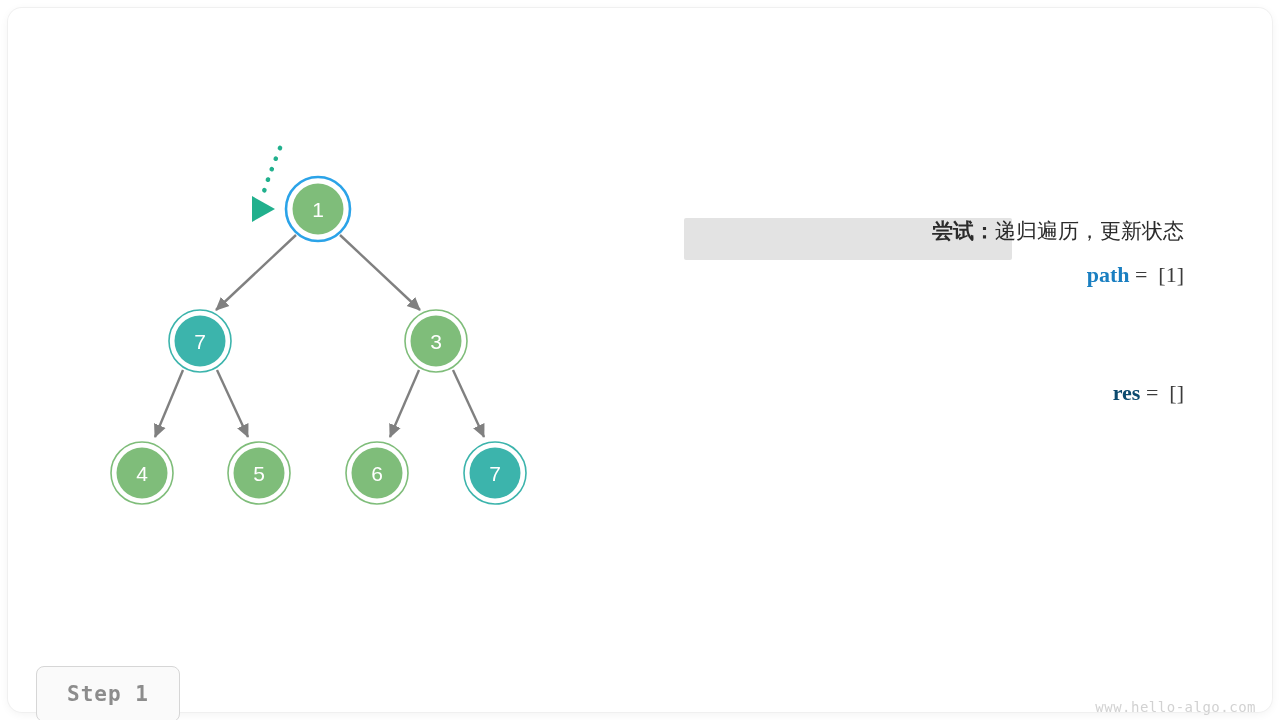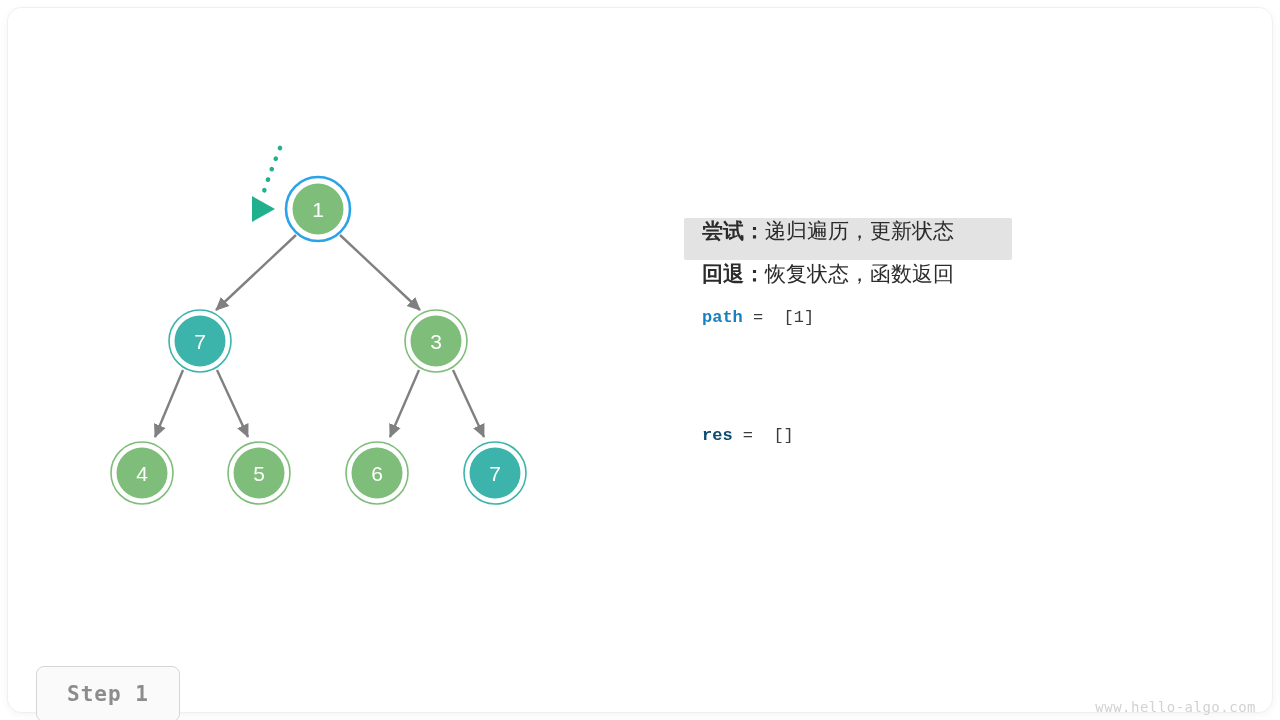--- a/index.html
+++ b/index.html
@@ -47,20 +47,21 @@
     font-size: 21px;
     fill: #ffffff;
   }
 
   
   #info-panel {
     position: absolute;
     left: 684px;
     top: 210px;
     width: 500px;
+    text-align: right;
   }
 
   .info-row {
     position: relative;
     height: 43px;
     line-height: 43px;
     white-space: nowrap;
   }
 
   .info-row.highlighted::before {
@@ -89,22 +90,22 @@
 
   .cjk-text .kw {
     font-weight: bold;
   }
 
   .spacer-row {
     height: 75px;
   }
 
   .code-row {
-    font-family: Liberation Mono, monospace;
-    font-size: 17px;
+    font-family: Liberation Serif, serif;
+    font-size: 22px;
     padding-left: 18px;
     white-space: pre;
   }
 
   .code-row .var-path {
     color: #1a7fc1;
     font-weight: bold;
   }
 
   .code-row .var-res {
@@ -229,23 +230,20 @@
       <text class="node-label" x="495" y="473" text-anchor="middle" dominant-baseline="central">7</text>
     </g>
   </svg>
 
   <div id="info-panel">
 
     <div class="info-row highlighted">
       <span class="cjk-text"><span class="kw">尝试：</span><span>递归遍历，更新状态</span></span>
     </div>
 
-    <div class="info-row">
-      <span class="cjk-text"><span class="kw">回退：</span><span>恢复状态，函数返回</span></span>
-    </div>
 
     <div class="info-row code-row"><span class="var-path">path</span><span class="code-rest"> =  [1]</span></div>
 
     <div class="spacer-row"></div>
 
     <div class="info-row code-row"><span class="var-res">res</span><span class="code-rest"> =  []</span></div>
   </div>
 
   <div id="step-badge">
     <span>Step 1</span>

